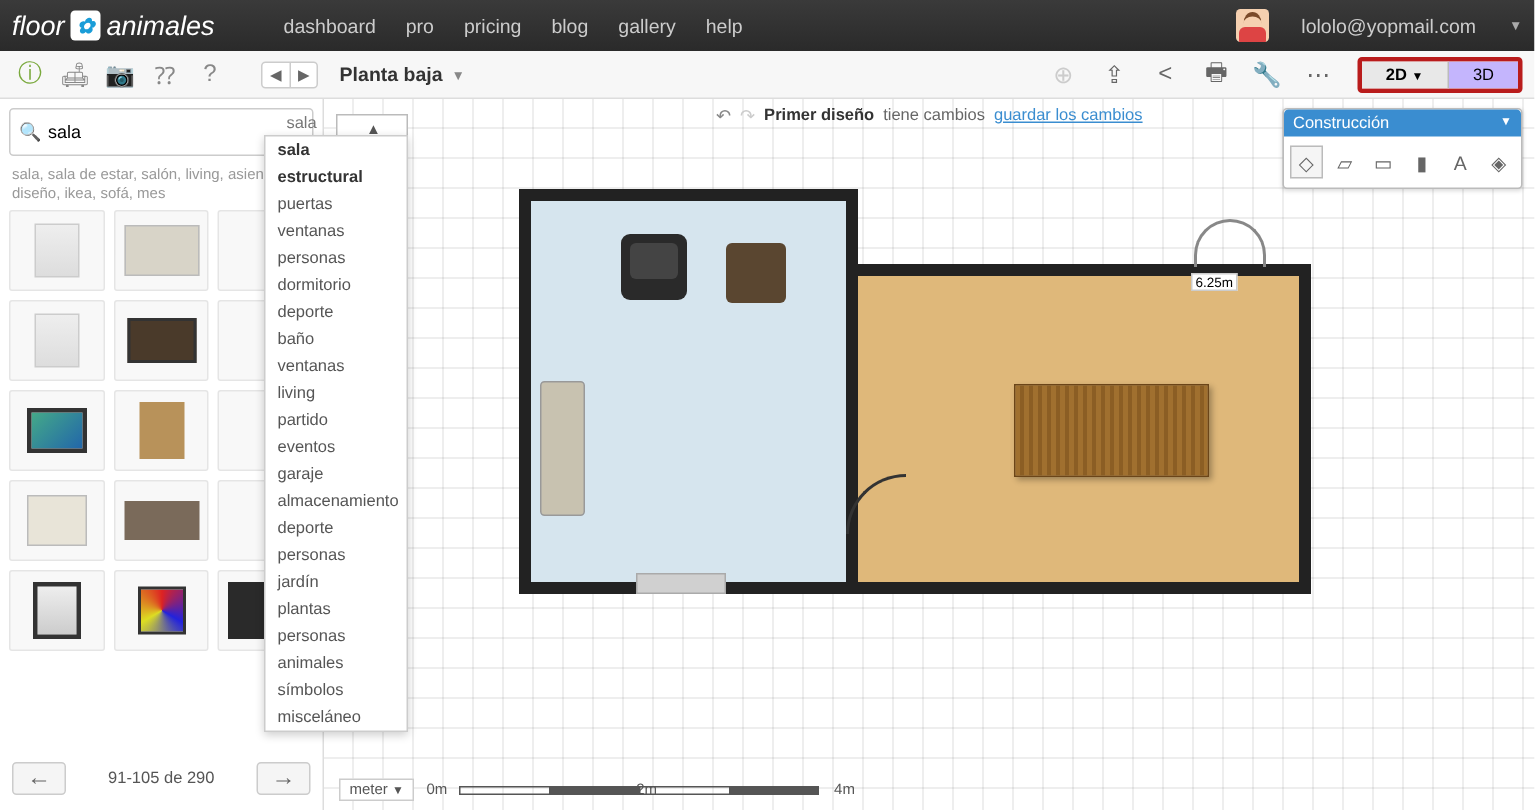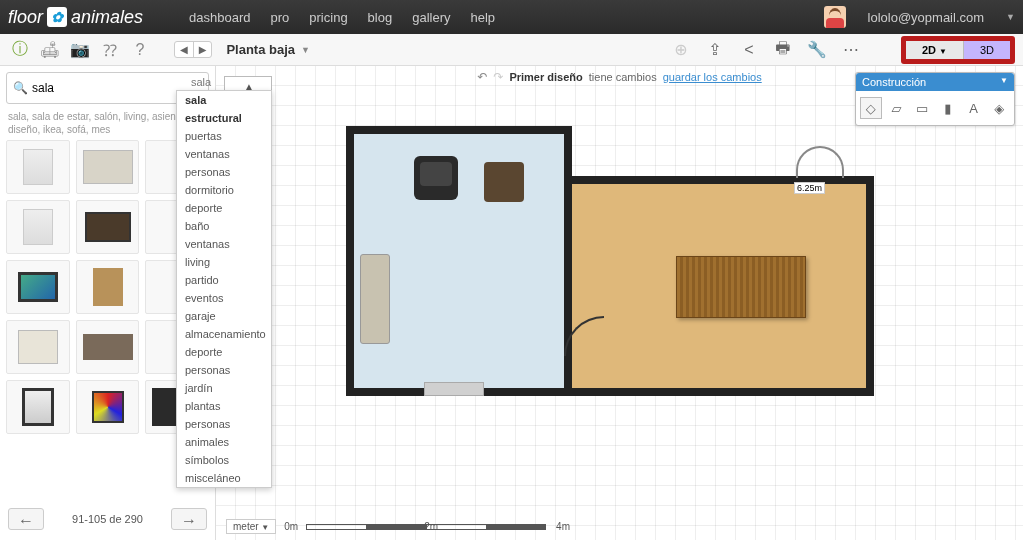--- a/index.html
+++ b/index.html
@@ -24,21 +24,21 @@
 .tool-ico { width: 24px; height: 24px; border-radius: 3px; display:flex; align-items:center; justify-content:center; cursor:pointer; color:#888; font-size:16px; }
 .tool-ico.green { color: #7aa93d; }
 .tool-sep { width: 10px; }
 .floor-sel { display:flex; align-items:center; gap:6px; font-size:13px; font-weight:bold; color:#333; margin-left:8px; }
 .floor-arrows { display:flex; border:1px solid #ccc; border-radius:3px; background:#fff; }
 .floor-arrows span { padding:2px 5px; cursor:pointer; font-size:10px; color:#666; }
 .floor-arrows span:first-child { border-right:1px solid #ccc; }
 .toolbar .spacer { flex:1; }
 .right-tools { display:flex; gap:10px; align-items:center; }
 .right-tools .tool-ico { color:#666; }
-.viewtabs { display:flex; border:5px solid #b91c1c; border-radius:3px; overflow:hidden; margin-left:28px; }
+.viewtabs { display:flex; border:3px solid #b91c1c; border-radius:3px; overflow:hidden; margin-left:4px; }
 .viewtabs div { padding:3px 16px; font-size:11px; cursor:pointer; background:#c4b5fd; }
 .viewtabs div.active { background:#e8e8e8; font-weight:bold; }
 .viewtabs div:first-child { border-right:1px solid #bbb; }
 
 
 .main { display:flex; height: calc(540px - 34px - 32px); }
 
 
 .sidebar { width: 215px; padding: 6px; background:#fff; display:flex; flex-direction:column; }
 .searchbox { display:flex; align-items:center; border:1px solid #ccc; border-radius:3px; padding:3px 6px; gap:4px; position:relative; }

